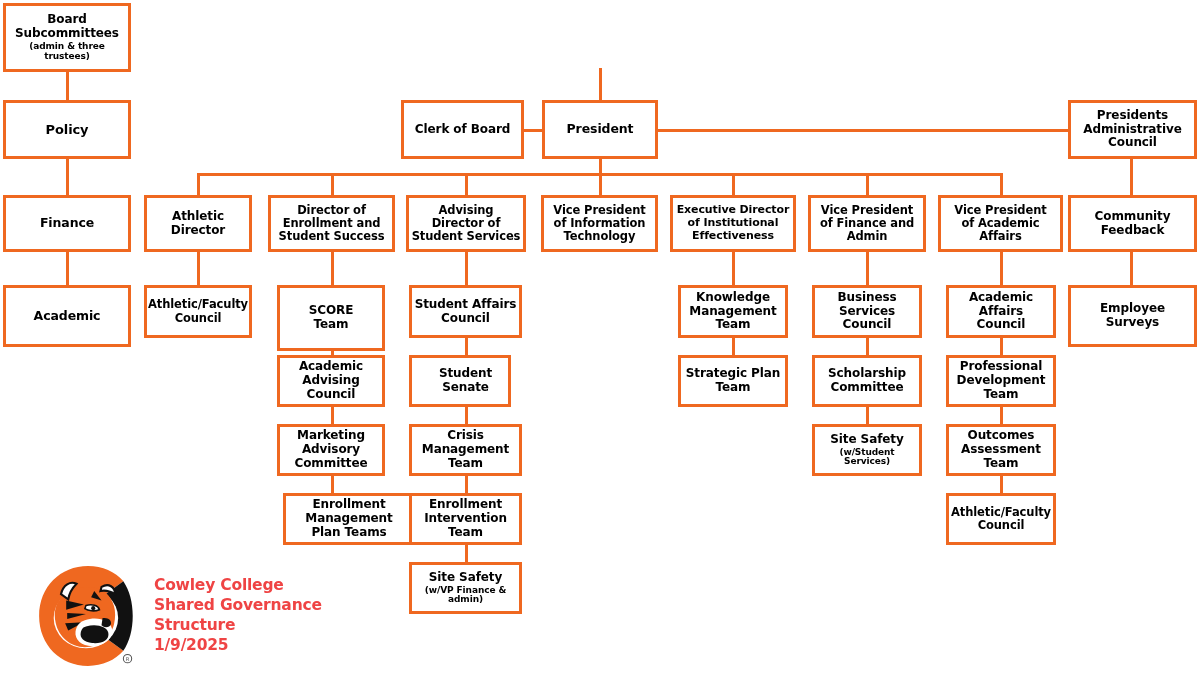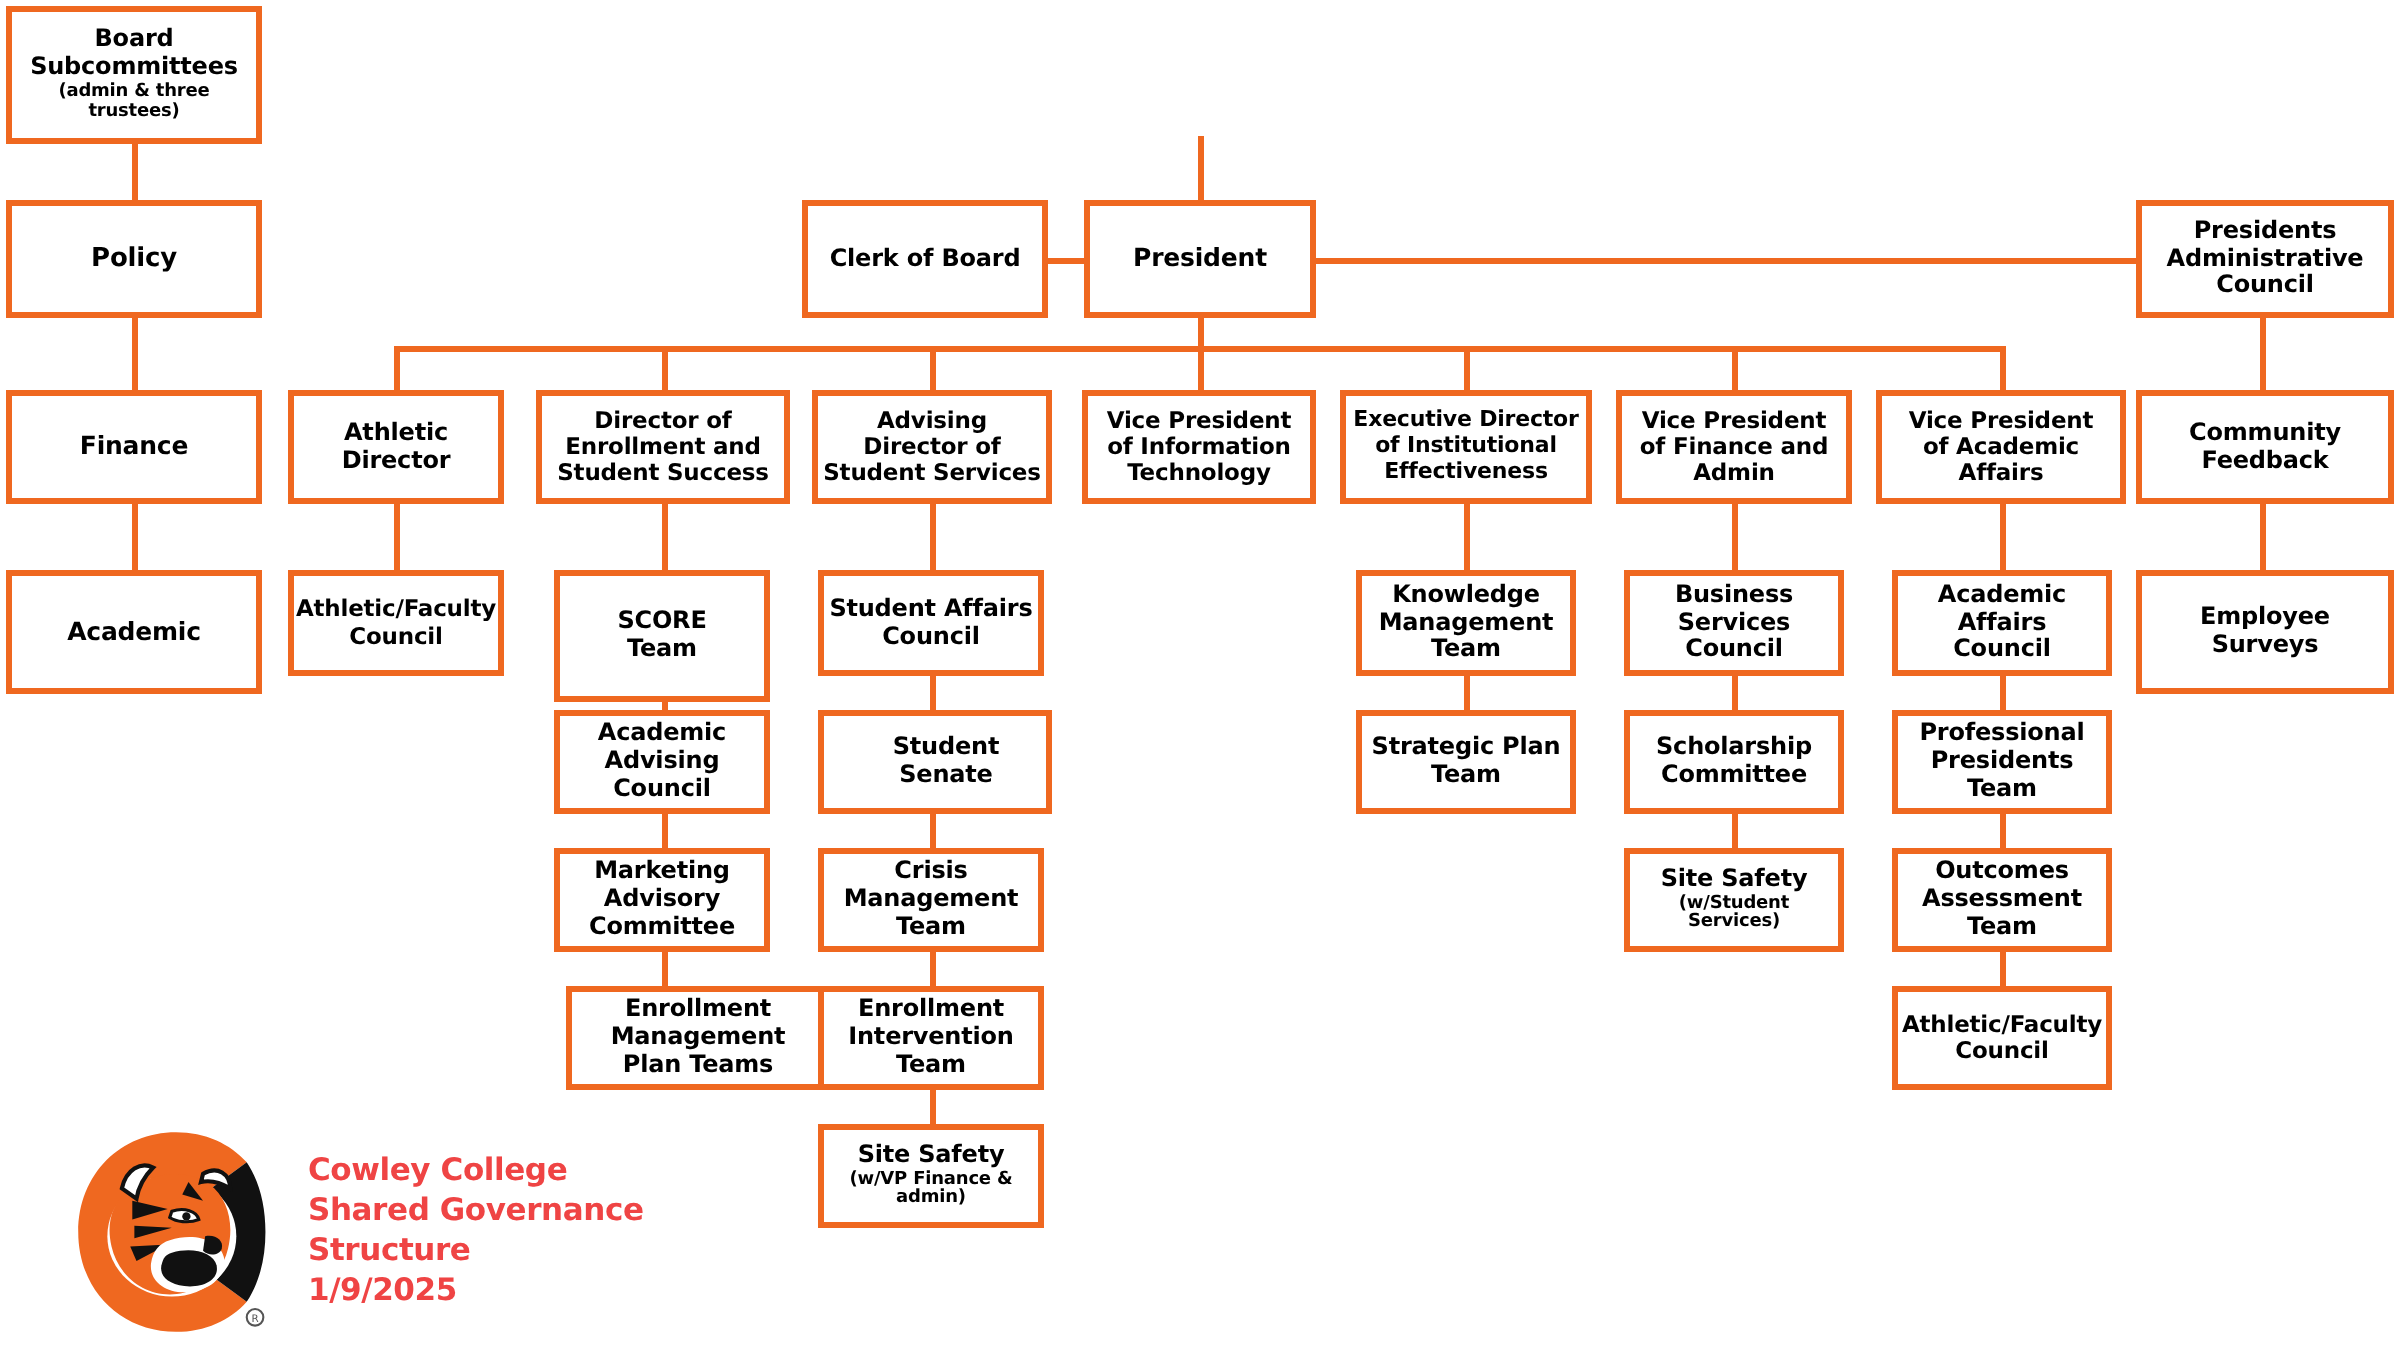--- a/index.html
+++ b/index.html
@@ -204,31 +204,31 @@
 Affairs
 Council</div>
 
   <div class="node" style="left:1068px; top:285px; width:129px; height:62px; font-size:12px; white-space:pre-line;">Employee
 Surveys</div>
 
   <div class="node" style="left:277px; top:355px; width:108px; height:52px; font-size:12px; white-space:pre-line;">Academic
 Advising
 Council</div>
 
-  <div class="node" style="left:409px; top:355px; width:117px; height:52px; font-size:12px; white-space:pre-line;padding-left:11px;">Student
+  <div class="node" style="left:409px; top:355px; width:102px; height:52px; font-size:12px; white-space:pre-line;padding-left:11px;">Student
 Senate</div>
 
   <div class="node" style="left:678px; top:355px; width:110px; height:52px; font-size:12px; white-space:pre-line;">Strategic Plan
 Team</div>
 
   <div class="node" style="left:812px; top:355px; width:110px; height:52px; font-size:12px; white-space:pre-line;">Scholarship
 Committee</div>
 
   <div class="node" style="left:946px; top:355px; width:110px; height:52px; font-size:12px; white-space:pre-line;">Professional
-Presidents
+Development
 Team</div>
 
   <div class="node" style="left:277px; top:424px; width:108px; height:52px; font-size:12px; white-space:pre-line;">Marketing
 Advisory
 Committee</div>
 
   <div class="node" style="left:409px; top:424px; width:113px; height:52px; font-size:12px; white-space:pre-line;">Crisis
 Management
 Team</div>
 

